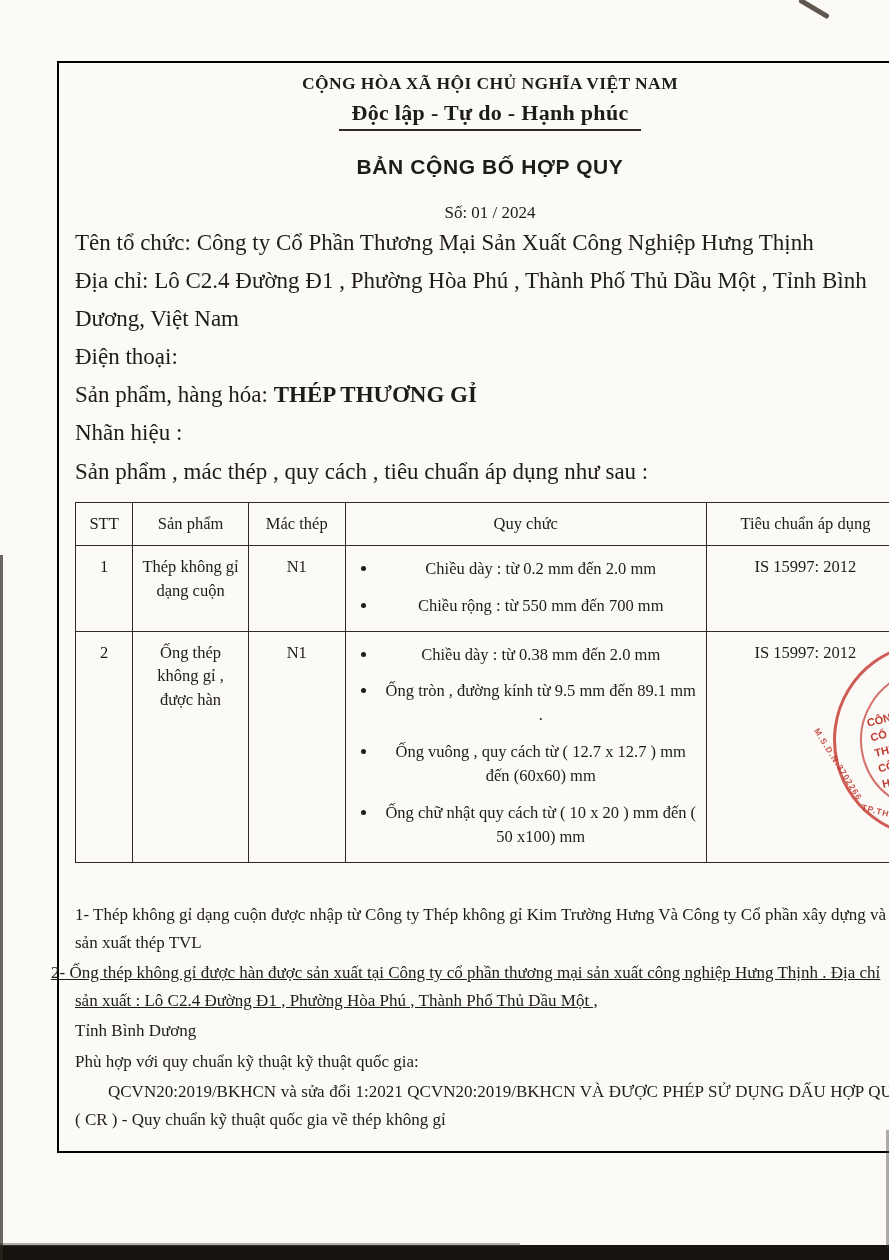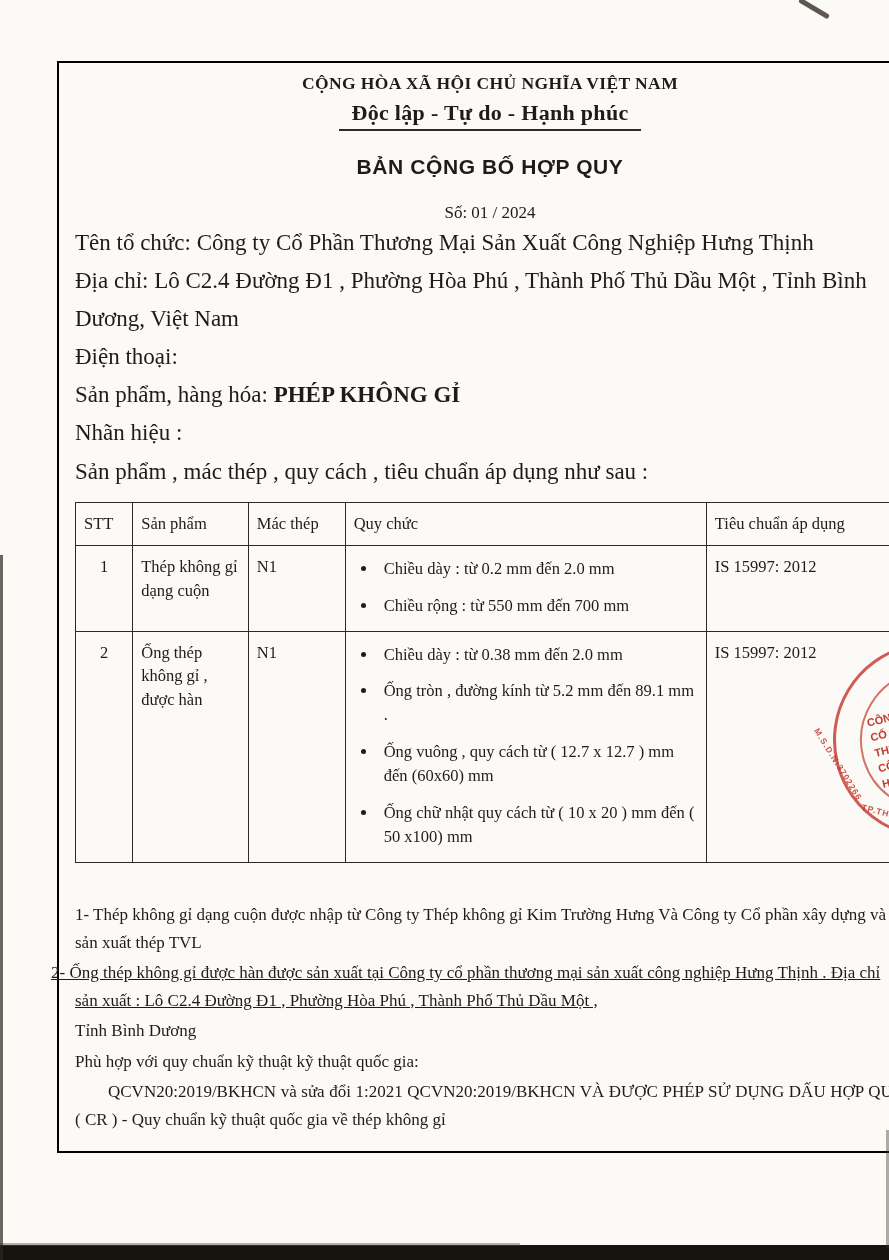--- a/index.html
+++ b/index.html
@@ -22,21 +22,21 @@
   .title{text-align:center;font-family:"Liberation Sans","DejaVu Sans",sans-serif;
     font-weight:bold;font-size:21px;margin-top:24px;letter-spacing:.6px;}
   .doc-no{text-align:center;font-size:17px;margin-top:24px;}
   .info{font-size:23px;line-height:1.62;}
   .info p{margin:1px 0;}
   .ind{margin-left:9px;}
   .bold{font-weight:bold;}
   
   table.tbl{width:100%;border-collapse:collapse;margin-top:12px;font-size:16.5px;table-layout:fixed;}
   .tbl th,.tbl td{border:1.7px solid #2e2b27;padding:9px 8px;vertical-align:top;
-    text-align:left;font-weight:normal;font-size:16.5px;line-height:1.45;}
+    text-align:center;font-weight:normal;font-size:16.5px;line-height:1.45;}
   .tbl th{height:22px;}
   .c-stt{width:52px;}
   .c-sp{width:105px;}
   .c-mt{width:88px;}
   .c-qc{width:328px;}
   .c-tc{width:180px;}
   td.stt,td.mt{text-align:center;}
   td.stt{text-align:center;}
   .tbl ul{margin:0;padding:2px 0 2px 24px;}
   .tbl li{margin:0 0 13px 0;padding-left:6px;}
@@ -82,21 +82,21 @@
     <div><span class="hdr-motto">Độc lập - Tự do - Hạnh phúc</span></div>
   </div>
 
   <div class="title">BẢN CỘNG BỐ HỢP QUY</div>
   <div class="doc-no">Số: 01 / 2024</div>
 
   <div class="info">
     <p>Tên tổ chức: Công ty Cổ Phần Thương Mại Sản Xuất Công Nghiệp Hưng Thịnh</p>
     <p>Địa chỉ: Lô C2.4 Đường Đ1 , Phường Hòa Phú , Thành Phố Thủ Dầu Một , Tỉnh Bình Dương, Việt Nam</p>
     <p>Điện thoại:</p>
-    <p class="ind"><span>Sản phẩm, hàng hóa: </span><span class="bold">PHÉP KHÔNG GỈ</span></p>
+    <p class="ind"><span>Sản phẩm, hàng hóa: </span><span class="bold">THÉP THƯƠNG GỈ</span></p>
     <p class="ind">Nhãn hiệu :</p>
     <p class="ind">Sản phẩm , mác thép , quy cách , tiêu chuẩn áp dụng như sau :</p>
   </div>
 
   <table class="tbl">
     <colgroup>
       <col class="c-stt">
         <col class="c-sp">
         <col class="c-mt">
         <col class="c-qc">
@@ -122,21 +122,21 @@
       </td>
       <td>IS 15997: 2012</td>
     </tr>
     <tr>
       <td class="stt">2</td>
       <td>Ống thép không gỉ , được hàn</td>
       <td>N1</td>
       <td class="qc">
         <ul>
           <li>Chiều dày : từ 0.38 mm đến 2.0 mm</li>
-          <li>Ống tròn , đường kính từ 5.2 mm đến 89.1 mm .</li>
+          <li>Ống tròn , đường kính từ 9.5 mm đến 89.1 mm .</li>
           <li>Ống vuông , quy cách từ ( 12.7 x 12.7 ) mm đến (60x60) mm</li>
           <li>Ống chữ nhật quy cách từ ( 10 x 20 ) mm đến ( 50 x100) mm</li>
         </ul>
       </td>
       <td>IS 15997: 2012</td>
     </tr>
   </tbody>
     </table>
 
   <div class="notes">

